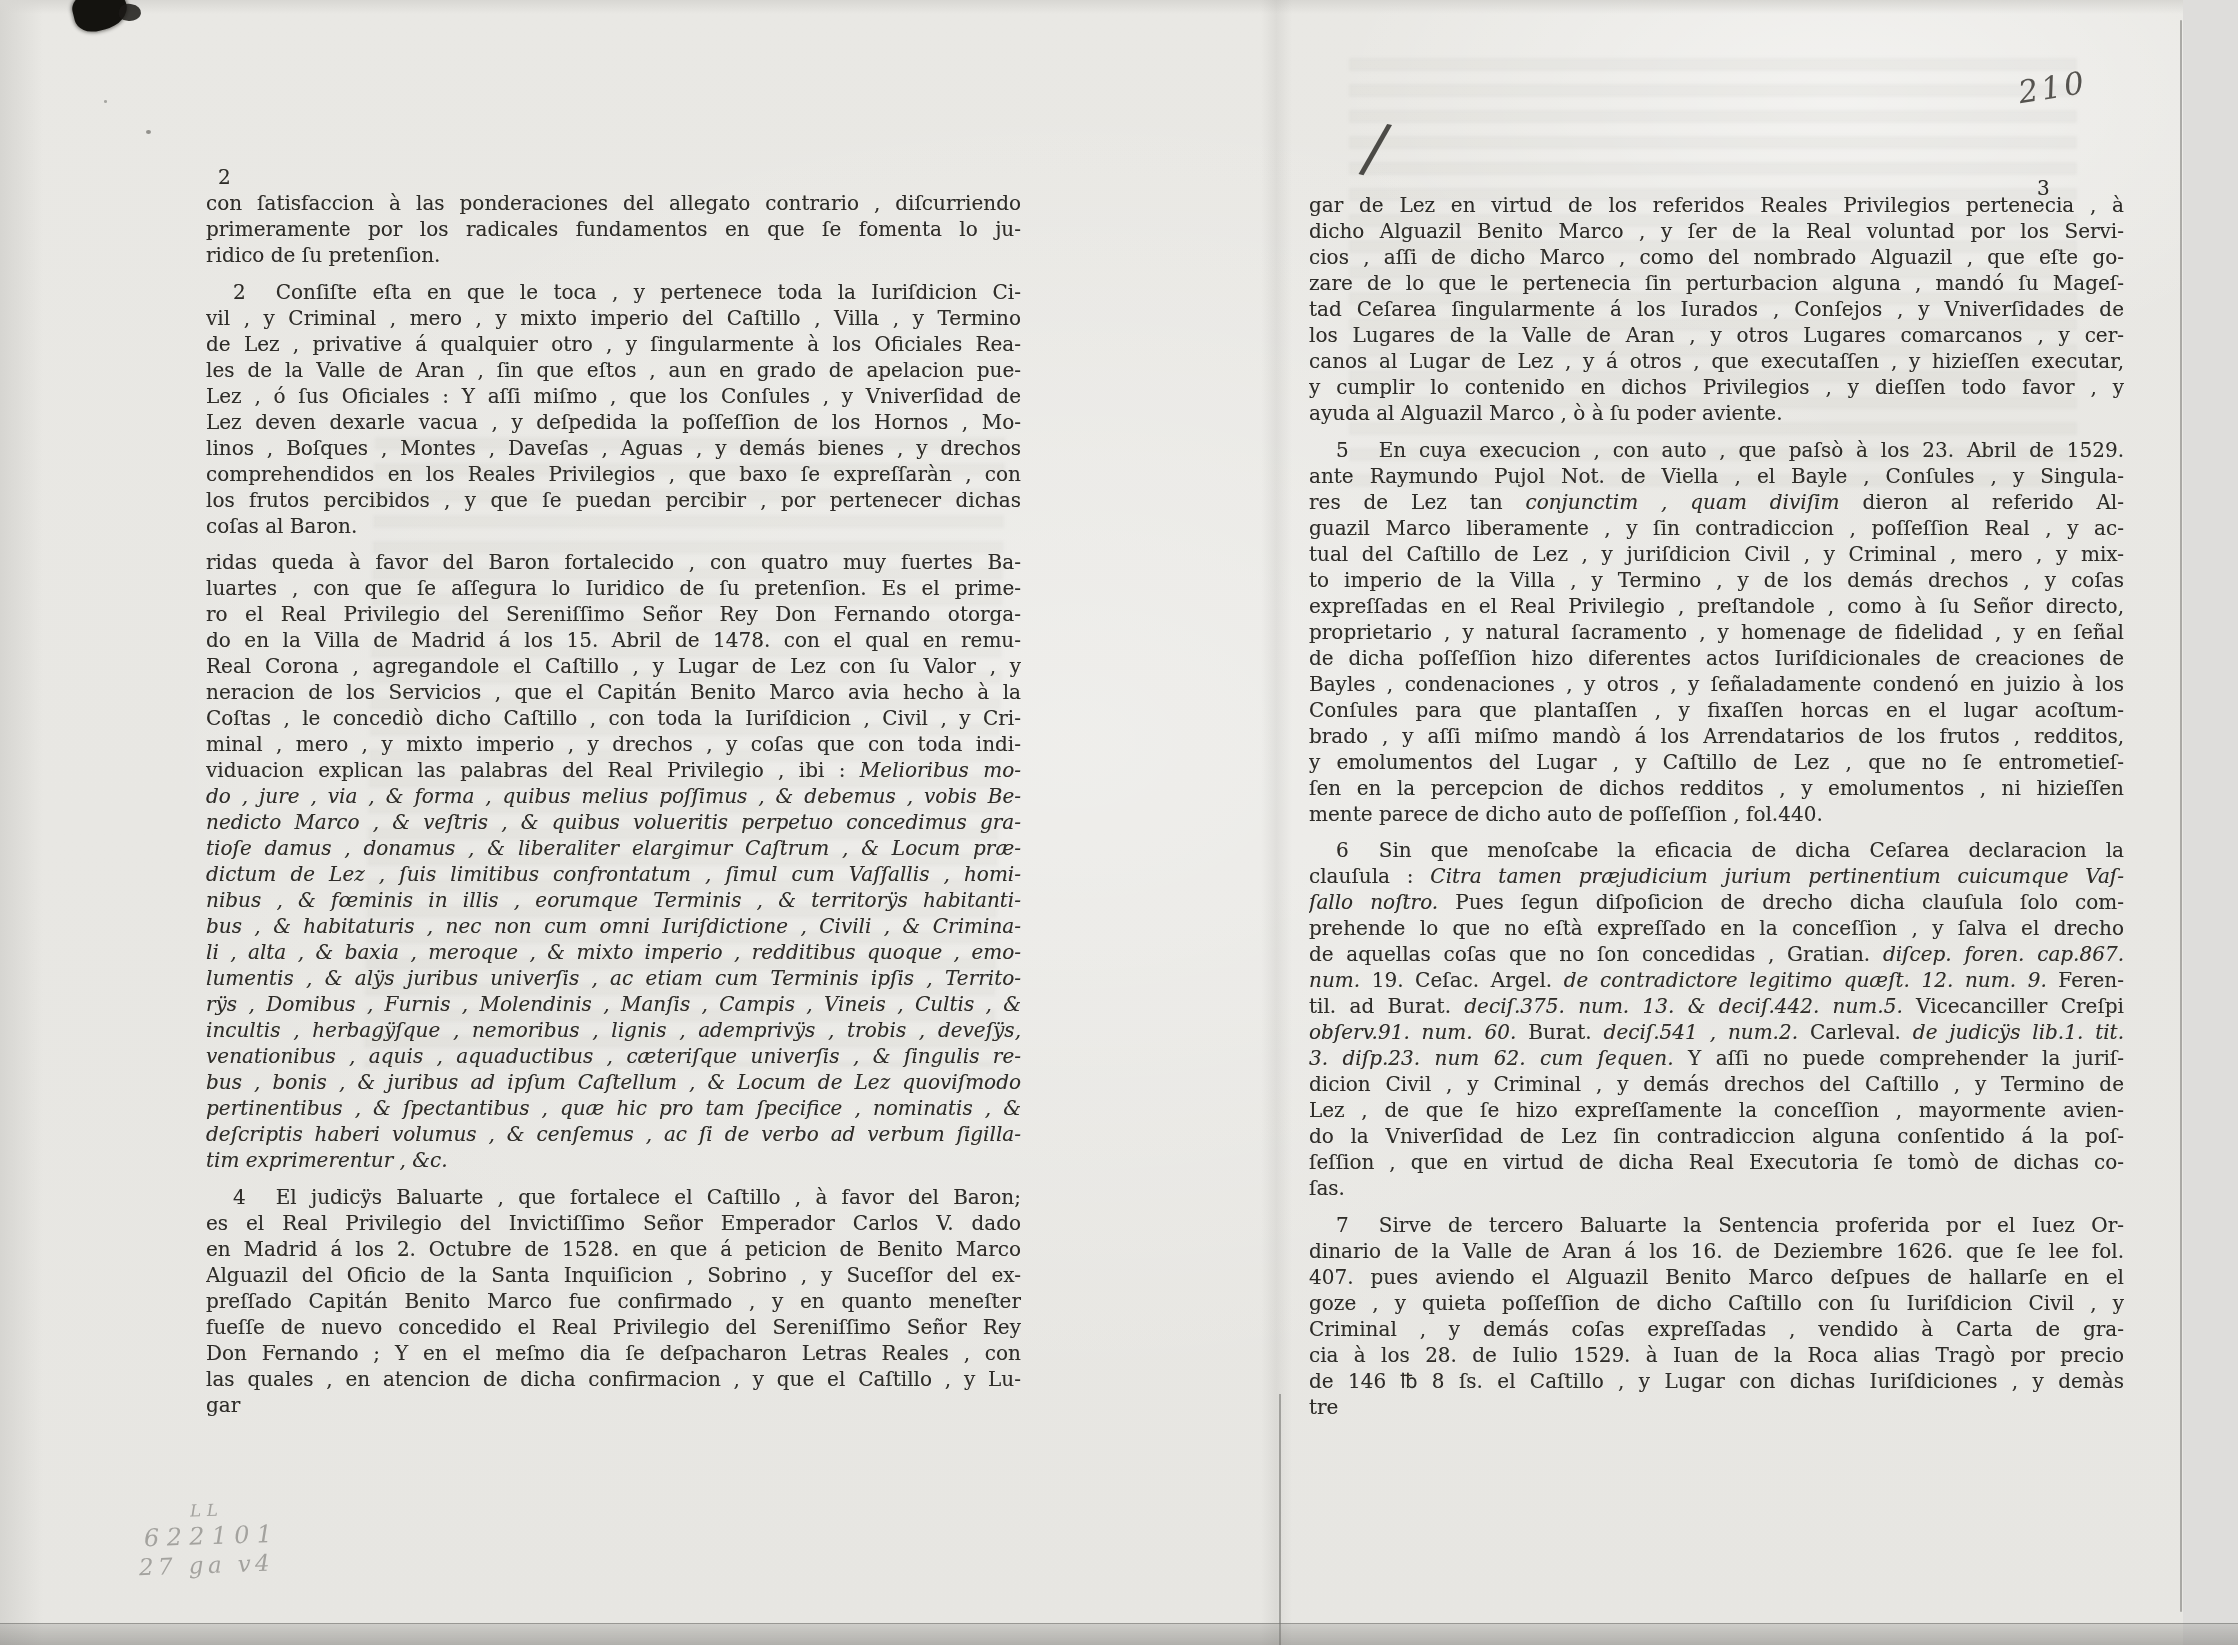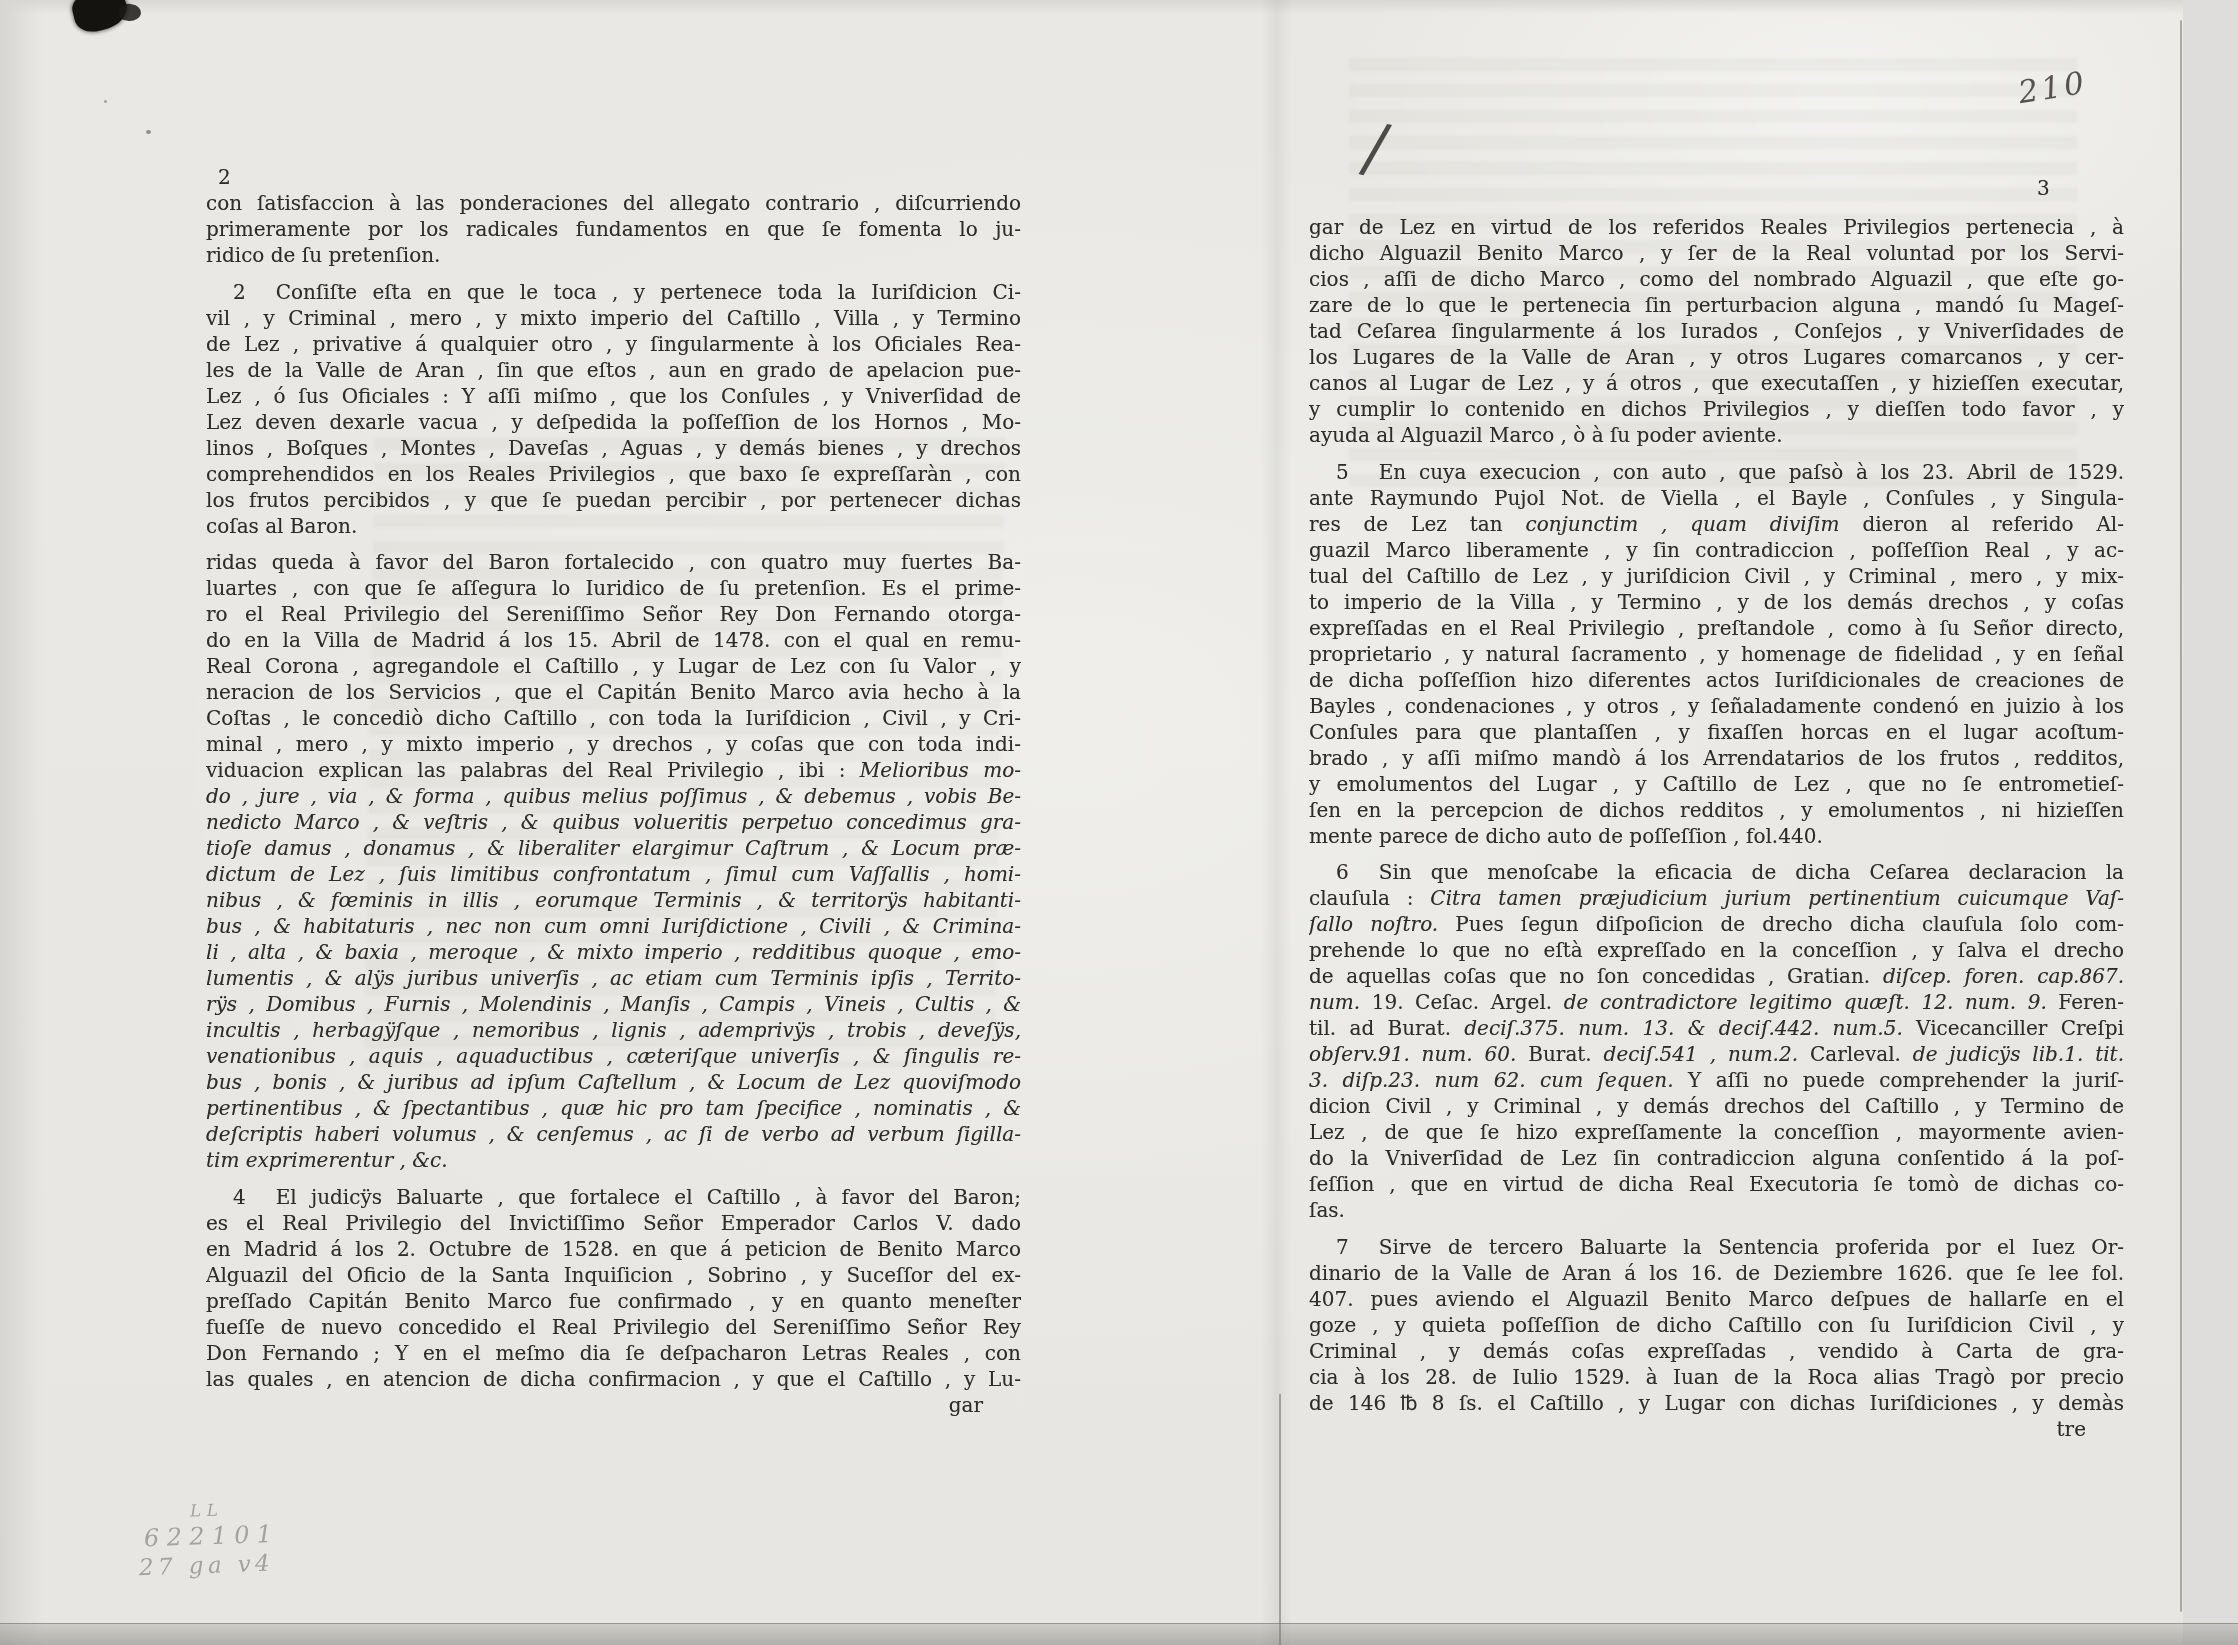--- a/index.html
+++ b/index.html
@@ -32,29 +32,29 @@
   .speck1{position:absolute;left:146px;top:130px;width:4.9px;height:3.9px;background:#6d6c68;border-radius:50%;opacity:.7;}
   .speck2{position:absolute;left:104px;top:100px;width:3.4px;height:2.9px;background:#7a7975;border-radius:50%;opacity:.6;}
   
   .ghost{position:absolute;pointer-events:none;filter:blur(1.5px);
      background:repeating-linear-gradient(180deg,rgba(104,103,98,.05) 0 12.6px,rgba(104,103,98,0) 12.6px 26px);}
   .ghost.g1{left:369px;top:437px;width:631px;height:631px;transform:skewX(-1deg);}
   .ghost.g2{left:1349px;top:58px;width:728px;height:437px;}
   
   .textcol{position:absolute;width:815px;z-index:5;}
   .textcol.left{left:206px;top:190px;}
-  .textcol.right{left:1309px;top:214px;}
+  .textcol.right{left:1309px;top:192px;}
   .para{margin:0;}
   .para + .para{margin-top:10.7px;}
   .ln{height:26px;line-height:26px;font-size:20px;text-align:justify;text-align-last:justify;
       overflow:hidden;white-space:normal;color:#2e2c28;text-shadow:0 0 0.5px rgba(44,42,38,.35);}
   .ln.end{text-align-last:left;}
   .ln .it, .ln.it{font-style:italic;}
   .pnum{display:inline-block;margin-left:27px;margin-right:30px;}
-  .catchword{height:26px;line-height:26px;font-size:20px;text-align:right;padding-right:38px;
+  .catchword{height:26px;line-height:26px;font-size:20px;padding-right:38px;
       text-shadow:0 0 0.5px rgba(44,42,38,.35);}
   
   .pageno{position:absolute;font-size:20px;z-index:6;text-shadow:0 0 0.5px rgba(44,42,38,.35);}
   .pageno.p2{left:218px;top:165px;}
   .pageno.p3{left:2037px;top:176px;}
   
   .folio{position:absolute;left:2018px;top:69px;font-size:31px;font-style:italic;color:#55534f;
       letter-spacing:3.4px;transform:rotate(-9deg);z-index:6;}
   .slash{position:absolute;left:1365px;top:111px;font-size:64px;color:#4c4b47;
       transform:rotate(13deg) scaleY(1.05);z-index:6;font-weight:300;}

